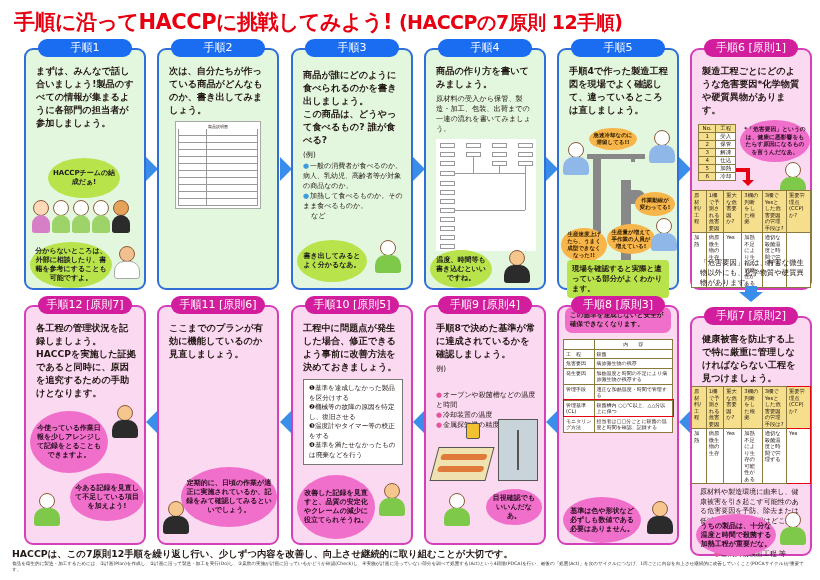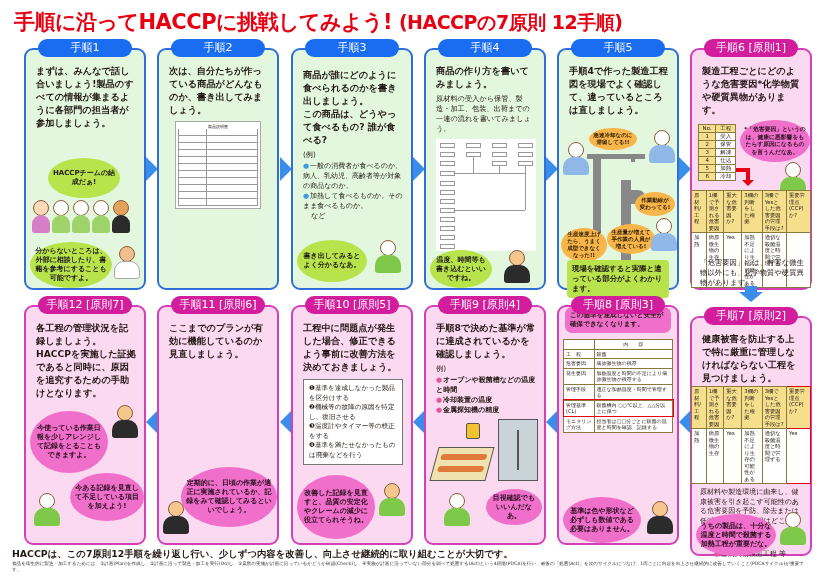--- a/index.html
+++ b/index.html
@@ -366,21 +366,21 @@
     </div>
 </div>
 
 <div class="arrow-l" style="left:413px; top:410px;"></div>
 
 <div class="card pink" style="left:424px; top:305px; height:240px;">
   <div class="hdr">手順9 [原則4]</div>
   <div class="body">
     <div>手順8で決めた基準が常に達成されているかを確認しましょう。</div>
     <div class="small">例)</div>
-    <ul class="bullets" style="margin-top:1px;font-weight:bold;">
+    <ul class="bullets" style="margin-top:16px;">
       <li>オーブンや殺菌槽などの温度と時間</li>
       <li>冷却装置の温度</li>
       <li>金属探知機の精度</li>
     </ul>
   </div>
   <div style="position:absolute; left:8px; top:140px; width:56px; height:34px; background:#f0e2b0; border:1px solid #555; transform:skewX(-15deg);">
     <div style="margin:6px 4px; height:6px; background:#e07a3a; border-radius:4px;"></div>
     <div style="margin:0 4px; height:6px; background:#e07a3a; border-radius:4px;"></div>
   </div>
   <div style="position:absolute; left:40px; top:116px; width:14px; height:16px; background:#f2c230; border:1px solid #555; border-radius:2px;"></div>

